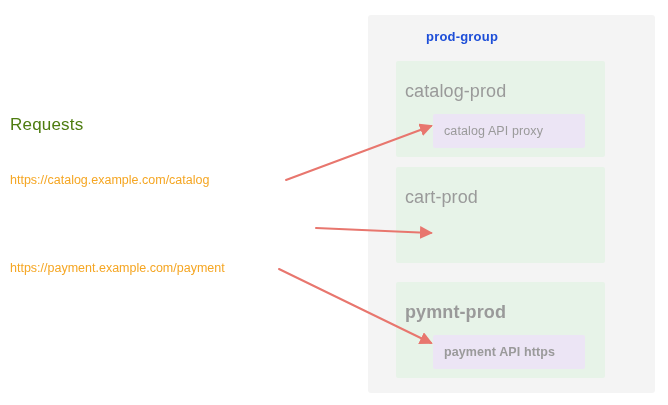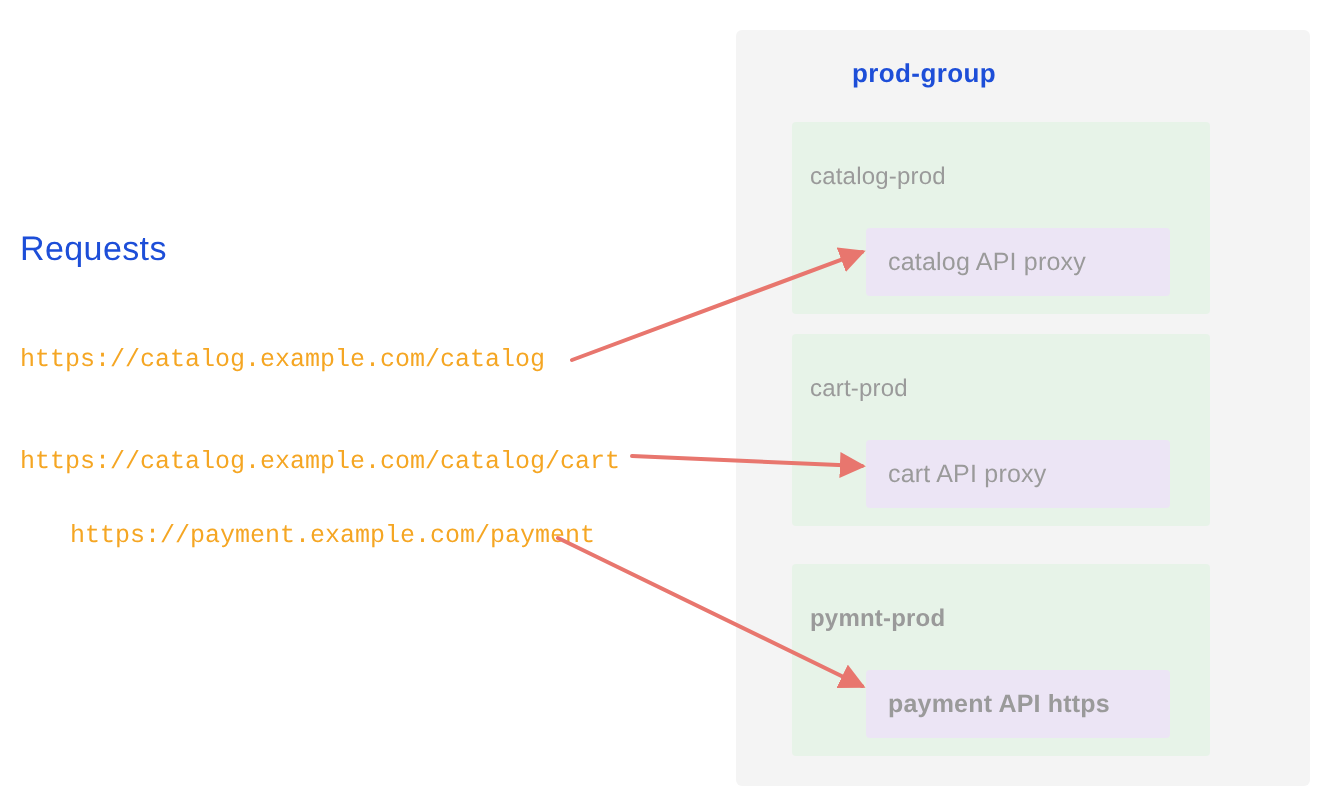--- a/index.html
+++ b/index.html
@@ -22,37 +22,37 @@
     width: 668px;
     height: 405px;
   }
 
   
   .requests-heading {
     position: absolute;
     left: 10px;
     top: 115px;
     font-size: 17px;
-    color: #1d4ed8;
+    color: #4d7c0f;
     font-family: "Liberation Sans", sans-serif;
     letter-spacing: 0.2px;
     white-space: nowrap;
   }
   .req-url {
     position: absolute;
     left: 10px;
-    font-family: Liberation Mono, monospace;
+    font-family: Liberation Sans, sans-serif;
     font-size: 12.5px;
     color: #f5a623;
     white-space: nowrap;
     letter-spacing: 0px;
   }
   .req-url.u0 { top: 173px; }
   .req-url.u1 { top: 224px; }
-  .req-url.u2 { top: 261px; margin-left: 25px; }
+  .req-url.u2 { top: 261px; }
 
   
   .outer-group {
     position: absolute;
     left: 368px;
     top: 15px;
     width: 287px;
     height: 378px;
     background: #f4f4f4;
     border-radius: 3px;
@@ -77,21 +77,21 @@
     border-radius: 2px;
   }
   .sub-group.g0 { top: 46px;  height: 96px; }
   .sub-group.g1 { top: 152px; height: 96px; text-decoration: underline; }
   .sub-group.g2 { top: 267px; height: 96px; font-weight: bold; }
 
   .sub-group-label {
     position: absolute;
     left: 9px;
     top: 20px;
-    font-size: 12px;
+    font-size: 18px;
     color: #9a9a9a;
     white-space: nowrap;
     letter-spacing: 0.1px;
   }
 
   .proxy-box {
     position: absolute;
     left: 37px;
     top: 53px;
     width: 152px;
@@ -121,38 +121,34 @@
   }
 </style>
 </head>
 <body>
 
 <div id="canvas">
 
   <div class="requests-heading">Requests</div>
 
   <div class="req-url u0">https://catalog.example.com/catalog</div>
-  <div class="req-url u1">https://catalog.example.com/catalog/cart</div>
   <div class="req-url u2">https://payment.example.com/payment</div>
 
   <div class="outer-group">
     <div class="outer-group-label">prod-group</div>
 
     <div class="sub-group g0">
       <div class="sub-group-label">catalog-prod</div>
       <div class="proxy-box">
         <div class="proxy-label">catalog API proxy</div>
       </div>
     </div>
 
     <div class="sub-group g1">
       <div class="sub-group-label">cart-prod</div>
-      <div class="proxy-box">
-        <div class="proxy-label">cart API proxy</div>
-      </div>
     </div>
 
     <div class="sub-group g2">
       <div class="sub-group-label">pymnt-prod</div>
       <div class="proxy-box">
         <div class="proxy-label">payment API https</div>
       </div>
     </div>
   </div>
 

